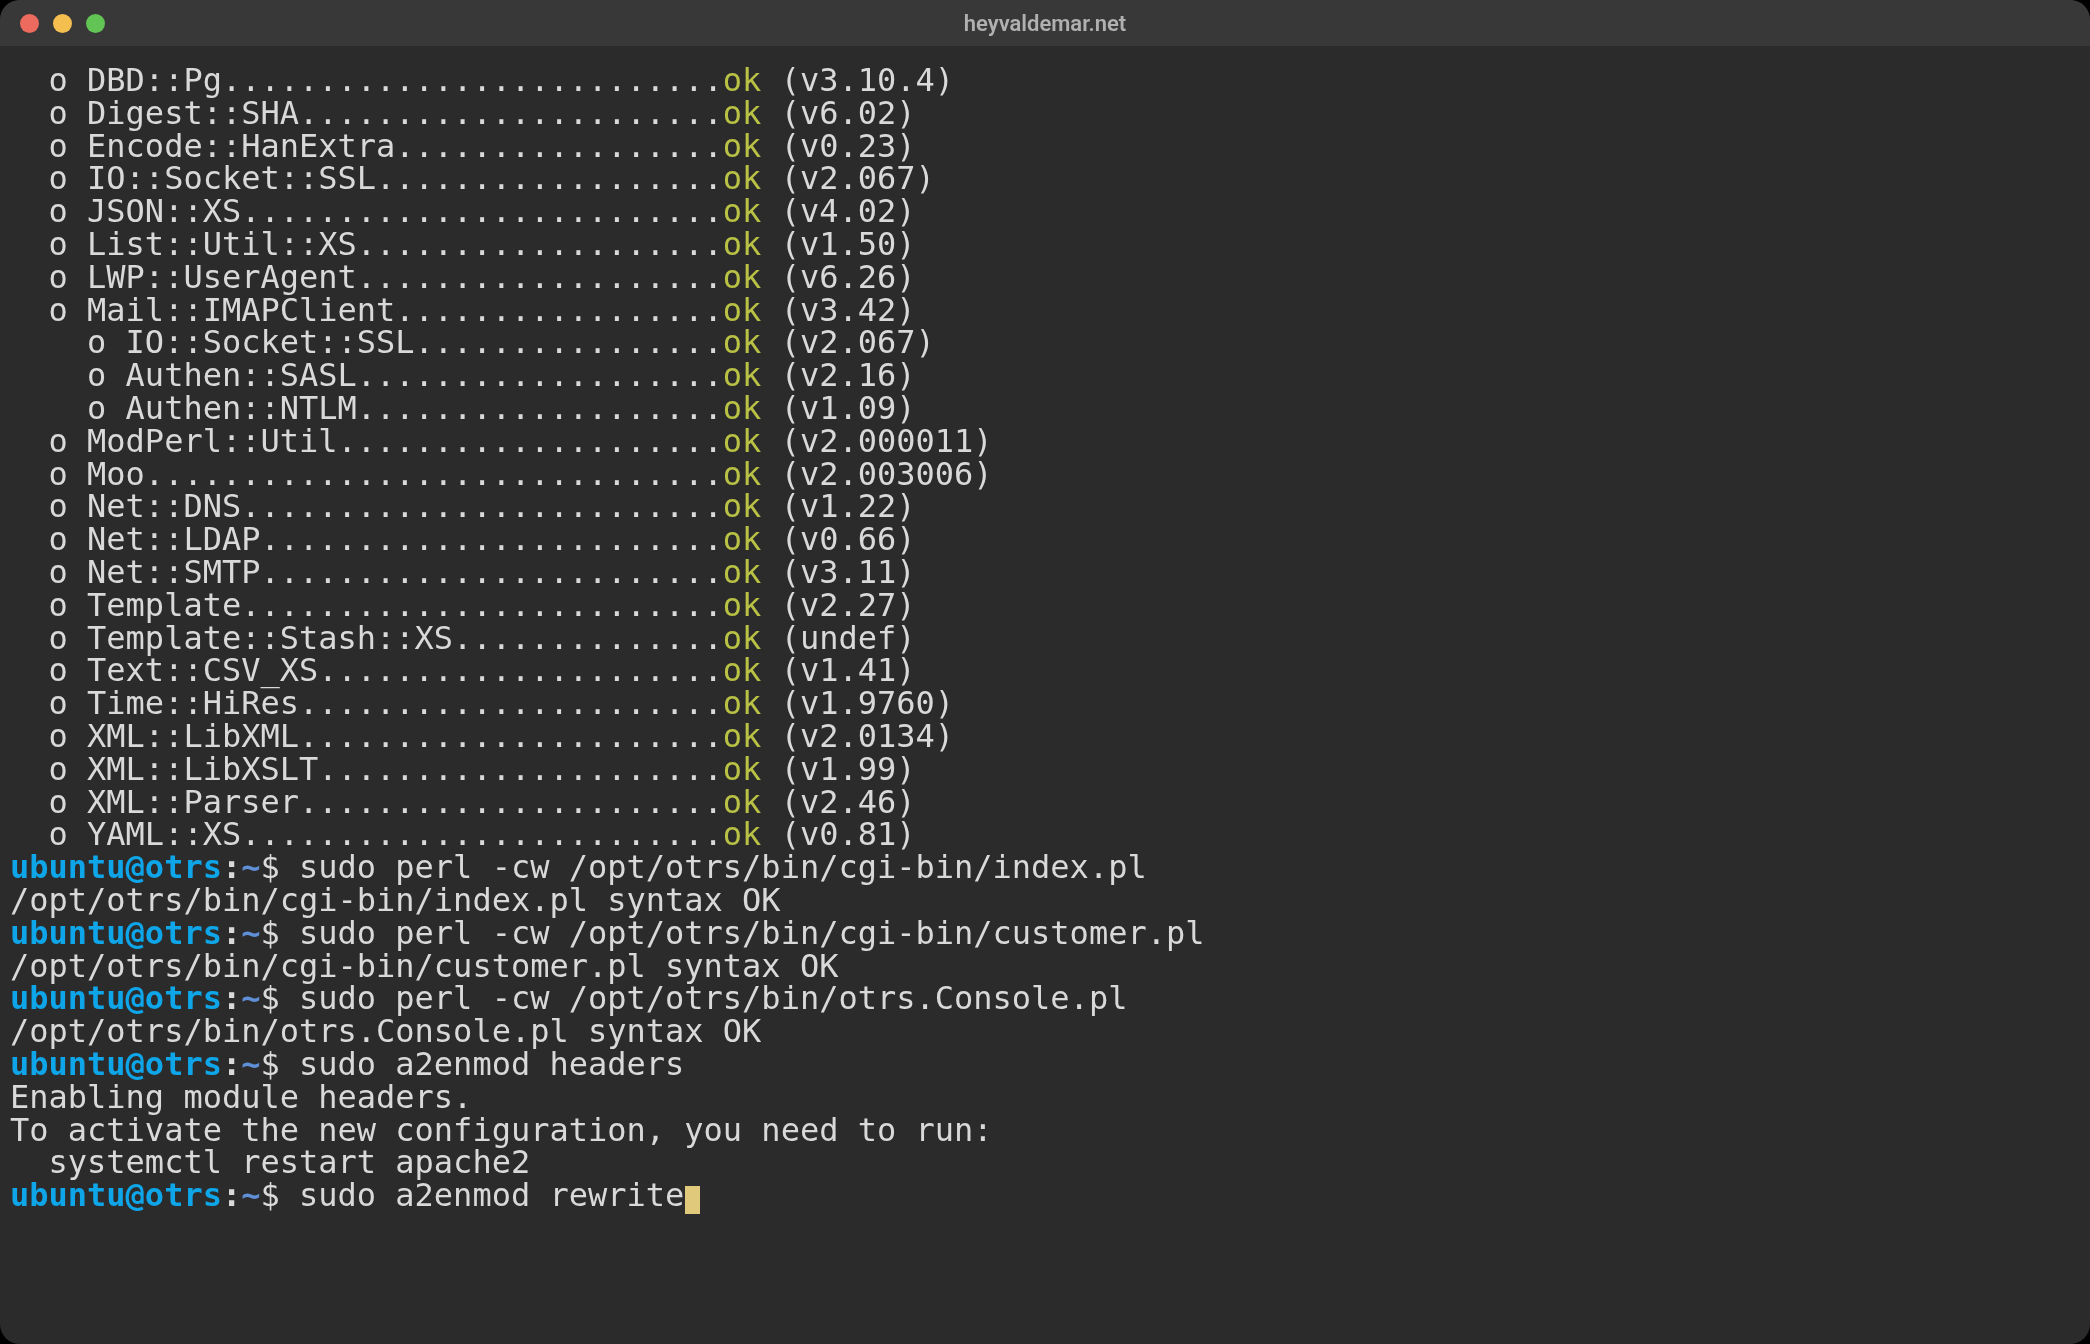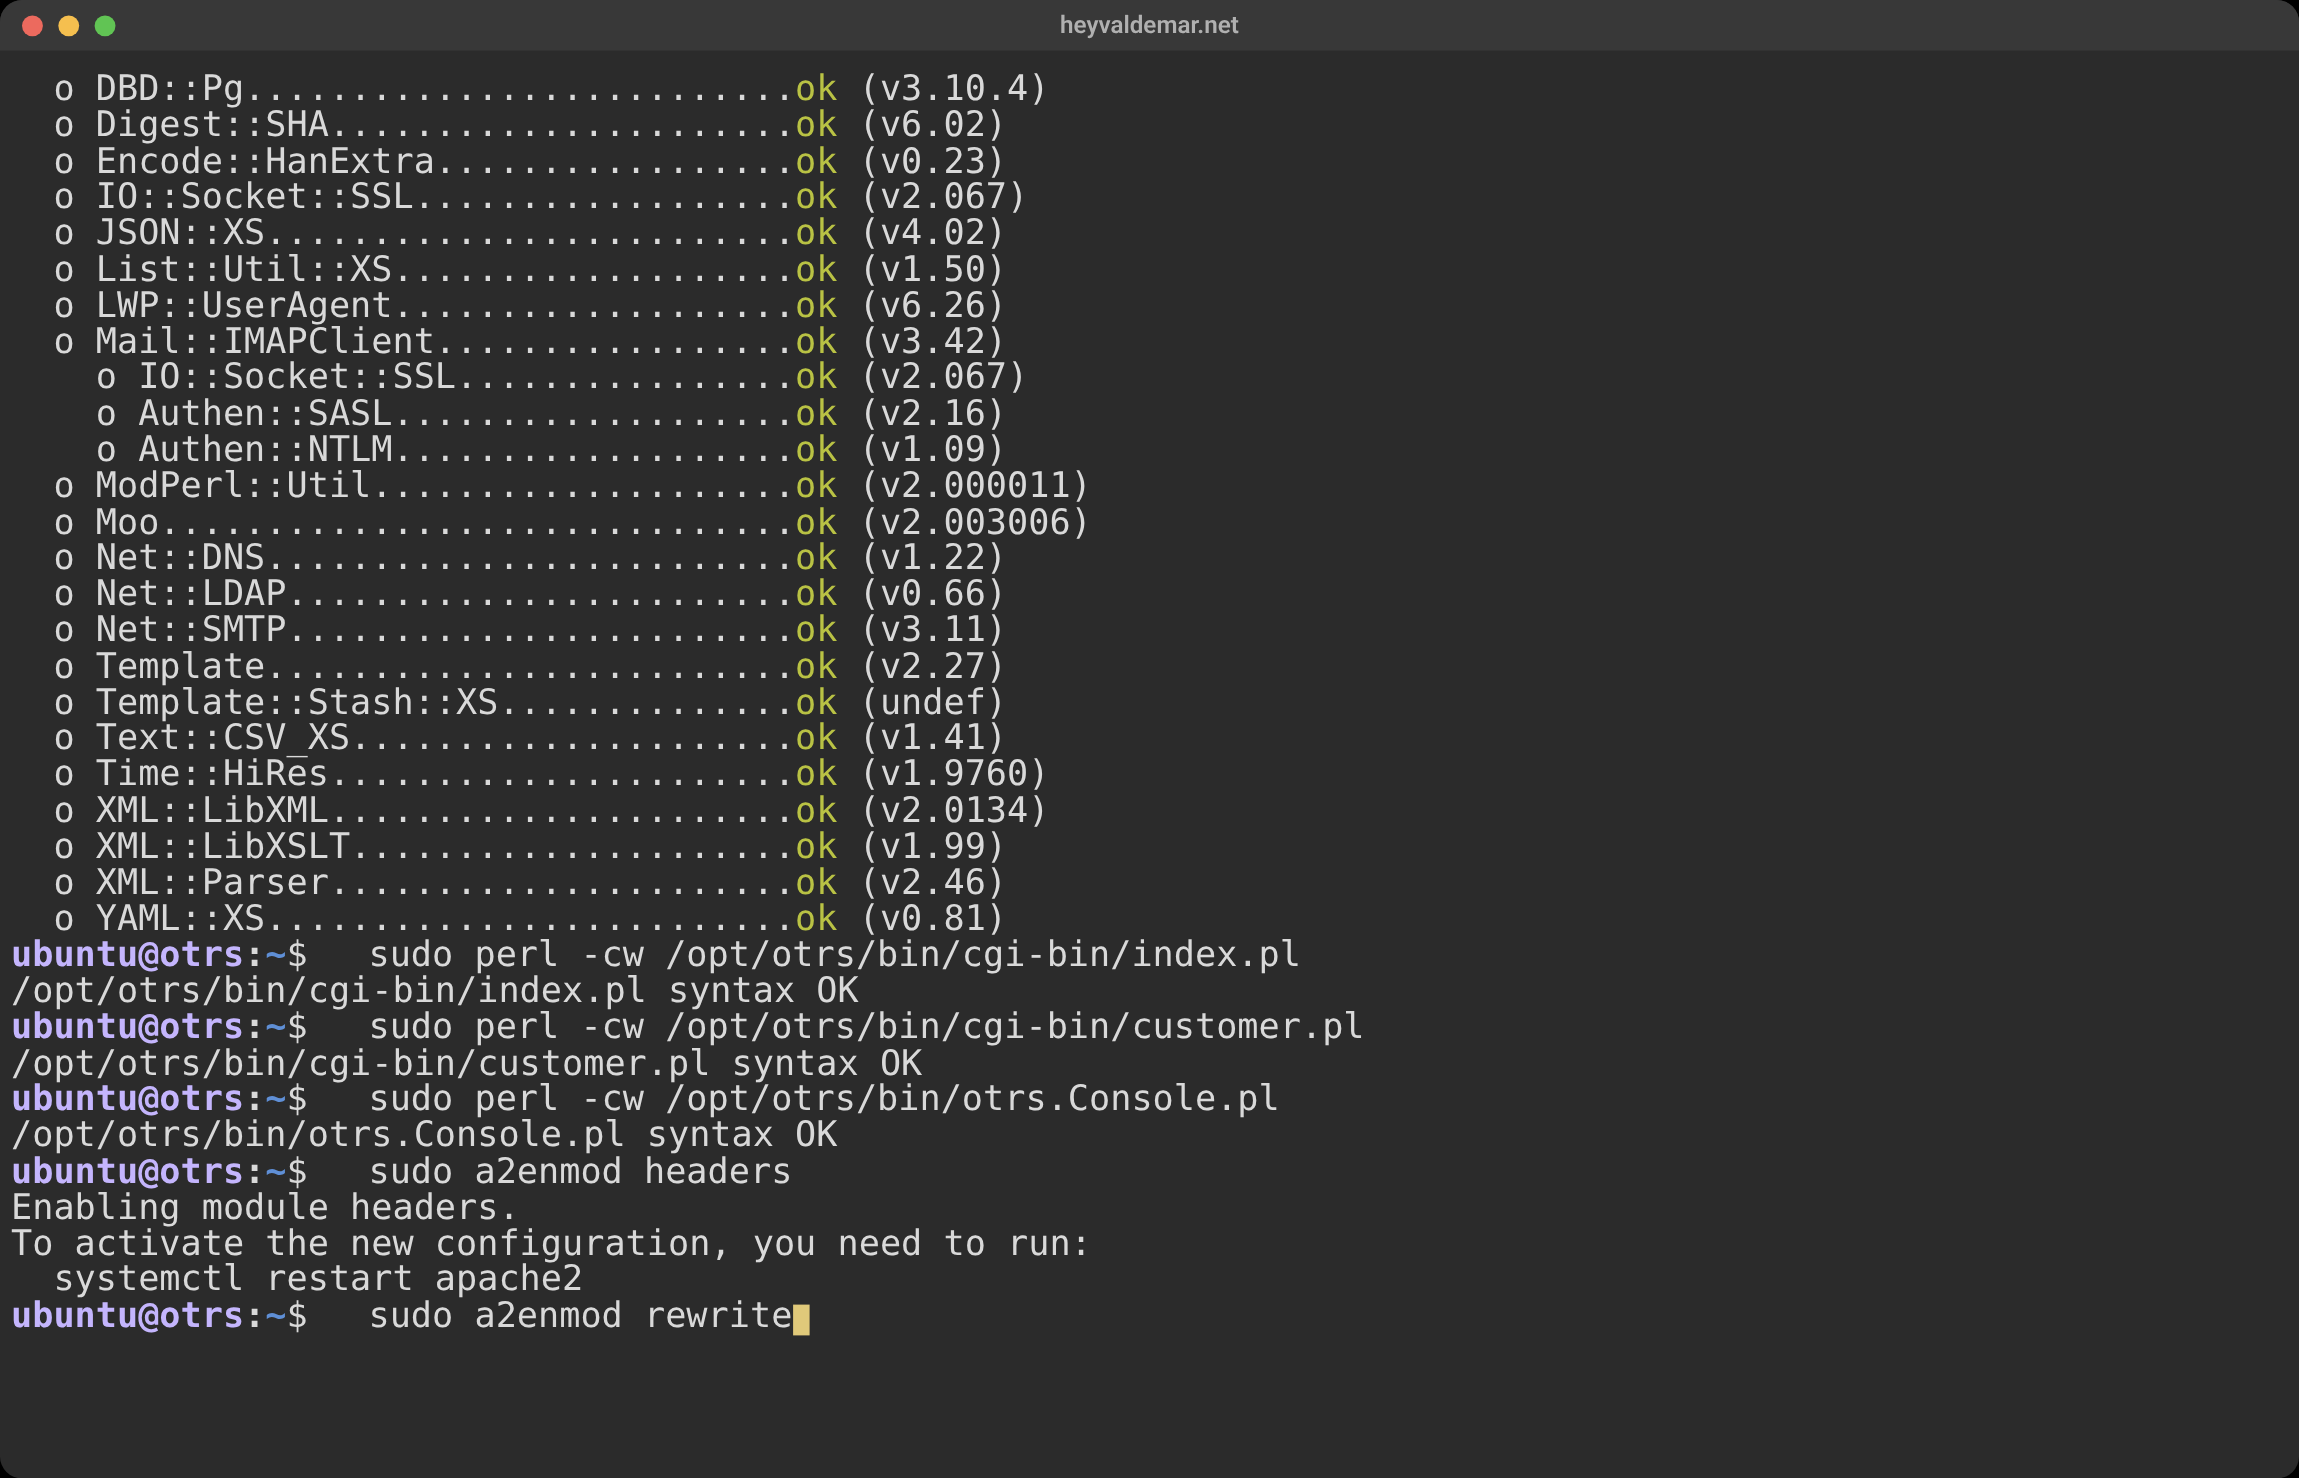--- a/index.html
+++ b/index.html
@@ -48,25 +48,25 @@
     font-family:"SF Mono",ui-monospace,Menlo,Consolas,monospace;
     font-size:32px;
     line-height:32.8px;
     letter-spacing:0;
     color:#d9d9d9;
     white-space:pre;
   }
   .line{display:block;}
   .ok{color:#b9c244;}
   .ver{color:#d9d9d9;}
-  .prompt-user{color:#c4b5fd;font-weight:bold;text-align:right;}
+  .prompt-user{color:#0ea5e9;font-weight:bold;text-align:right;}
   .prompt-sep{color:#d9d9d9;font-weight:bold;}
   .prompt-path{color:#5f8fd6;font-weight:bold;}
   .prompt-dollar{color:#d9d9d9;}
-  .cmd{color:#d9d9d9;margin-left:36px;}
+  .cmd{color:#d9d9d9;}
   .cursor{
     display:inline-block;
     width:15px;height:28px;
     background:#e0c97a;
     vertical-align:text-bottom;
     margin-left:1px;
   }
 </style>
 </head>
 <body>

